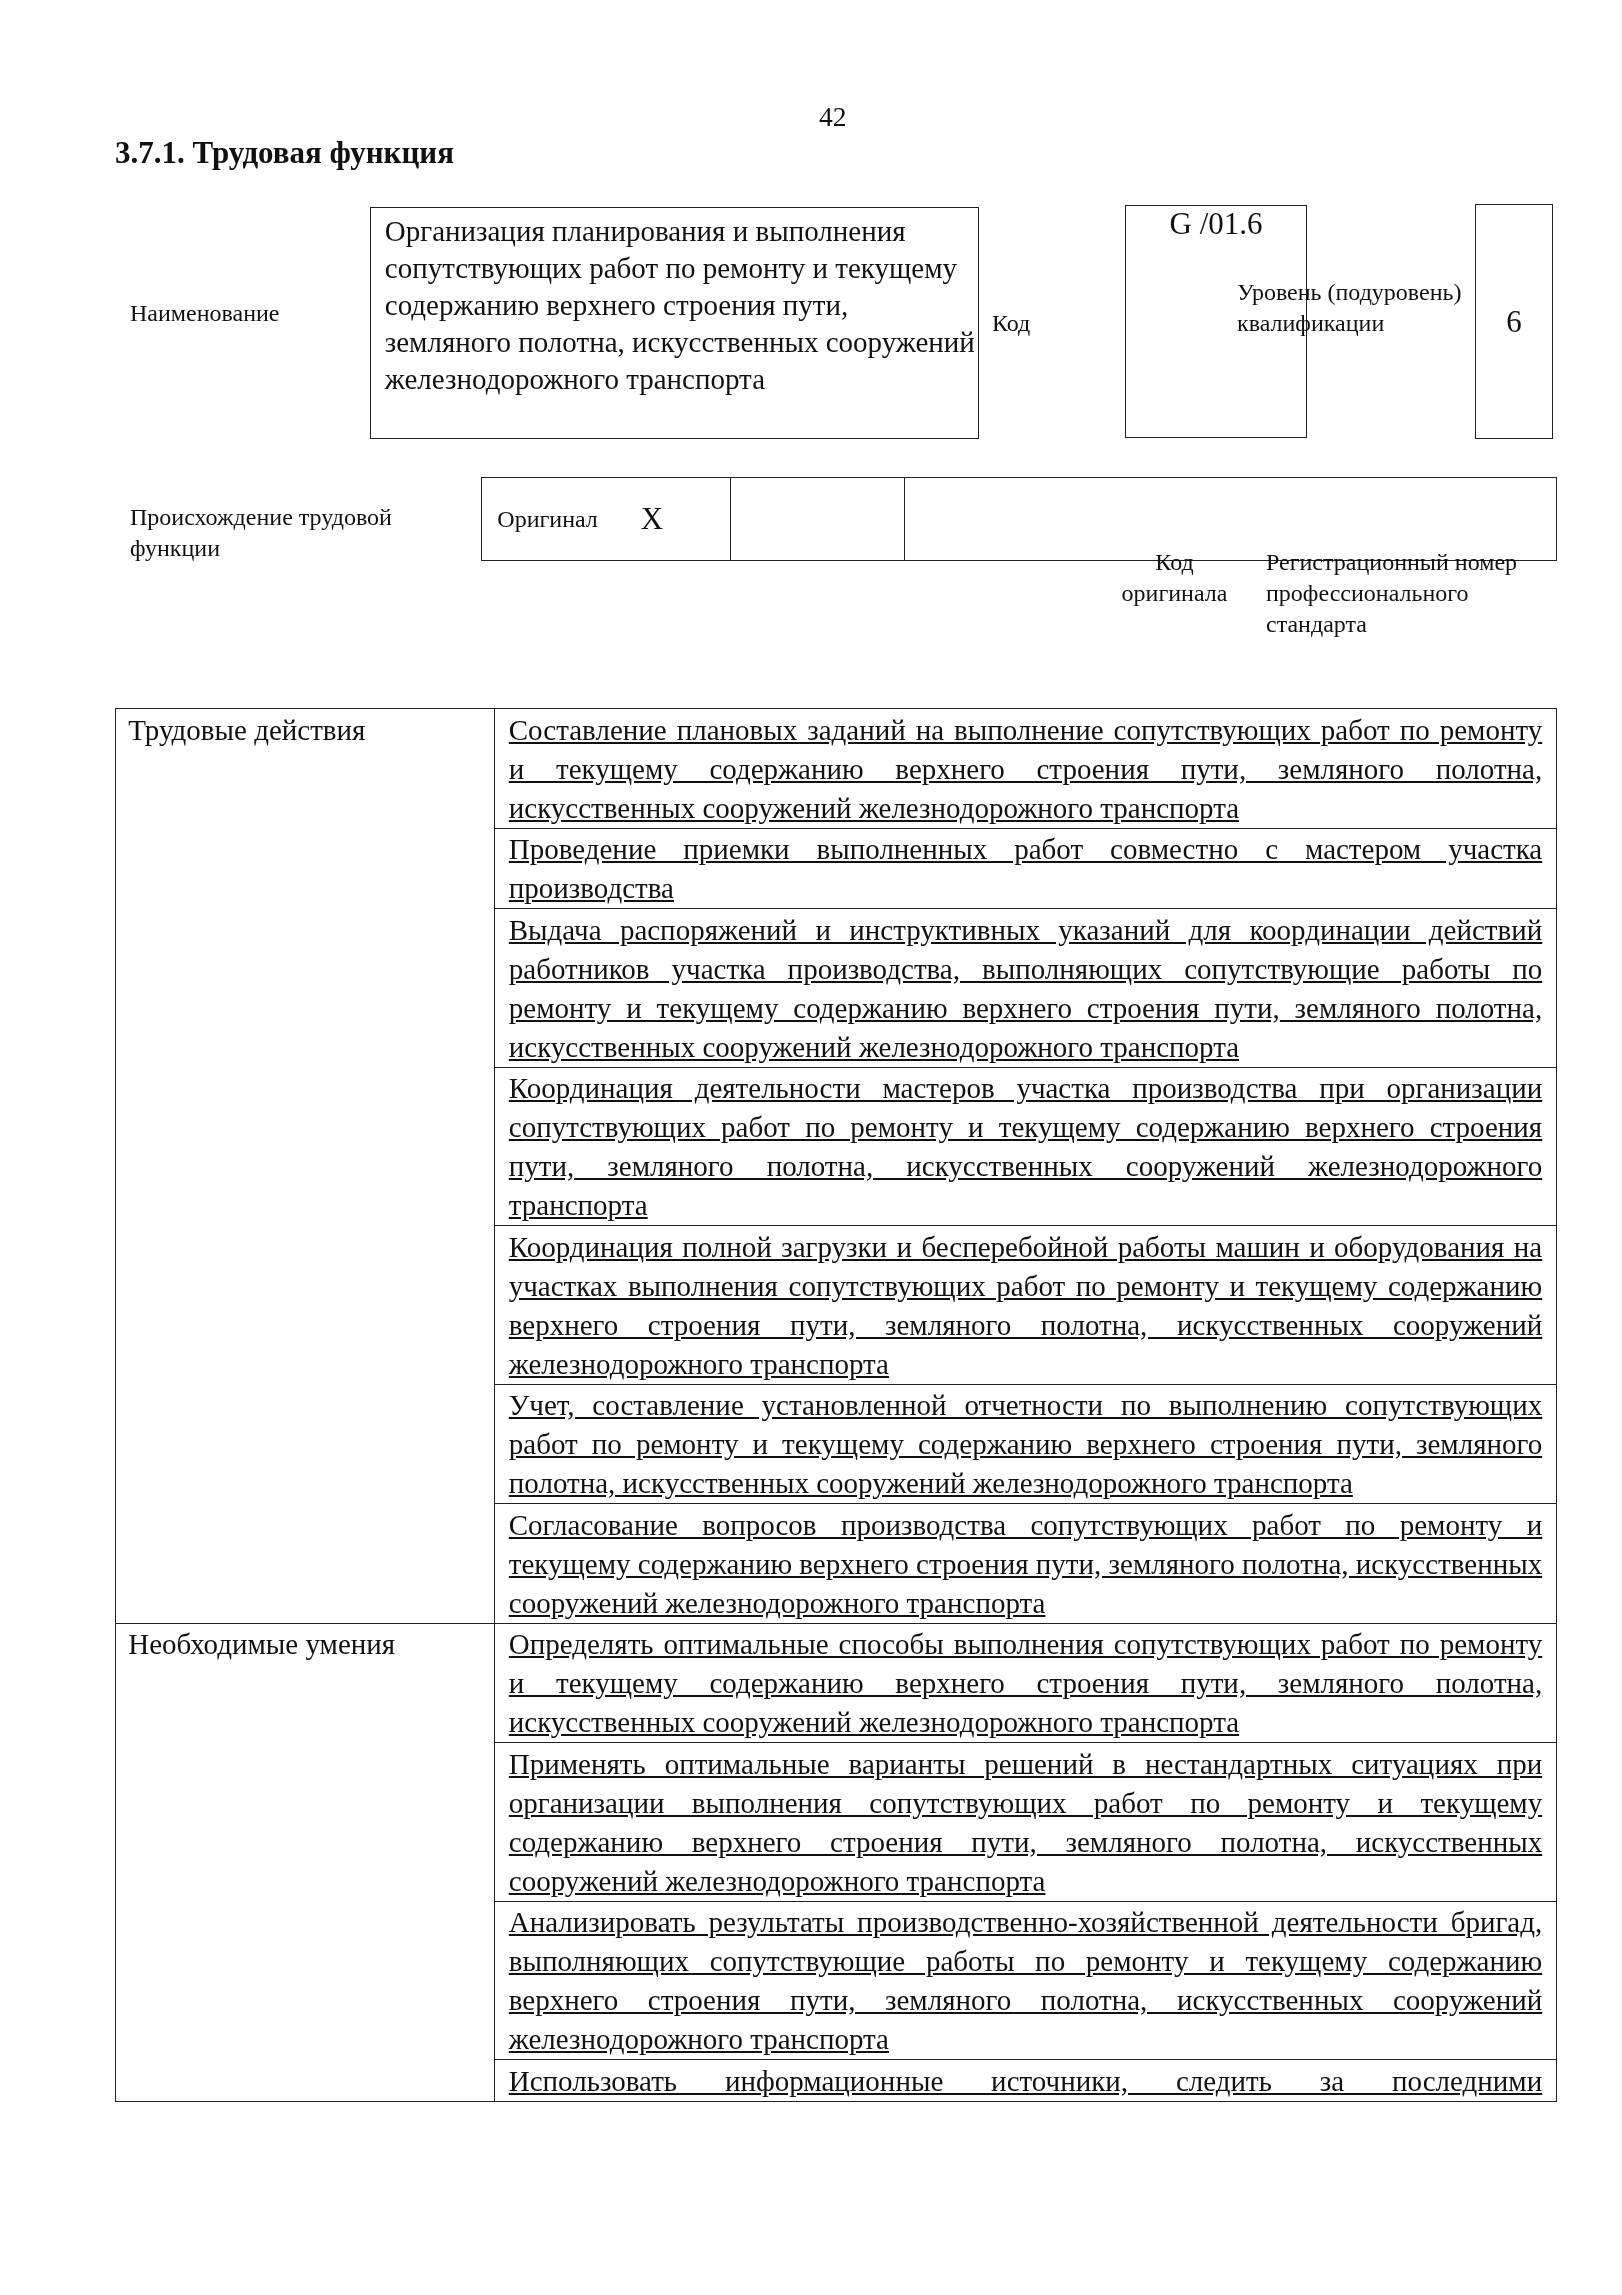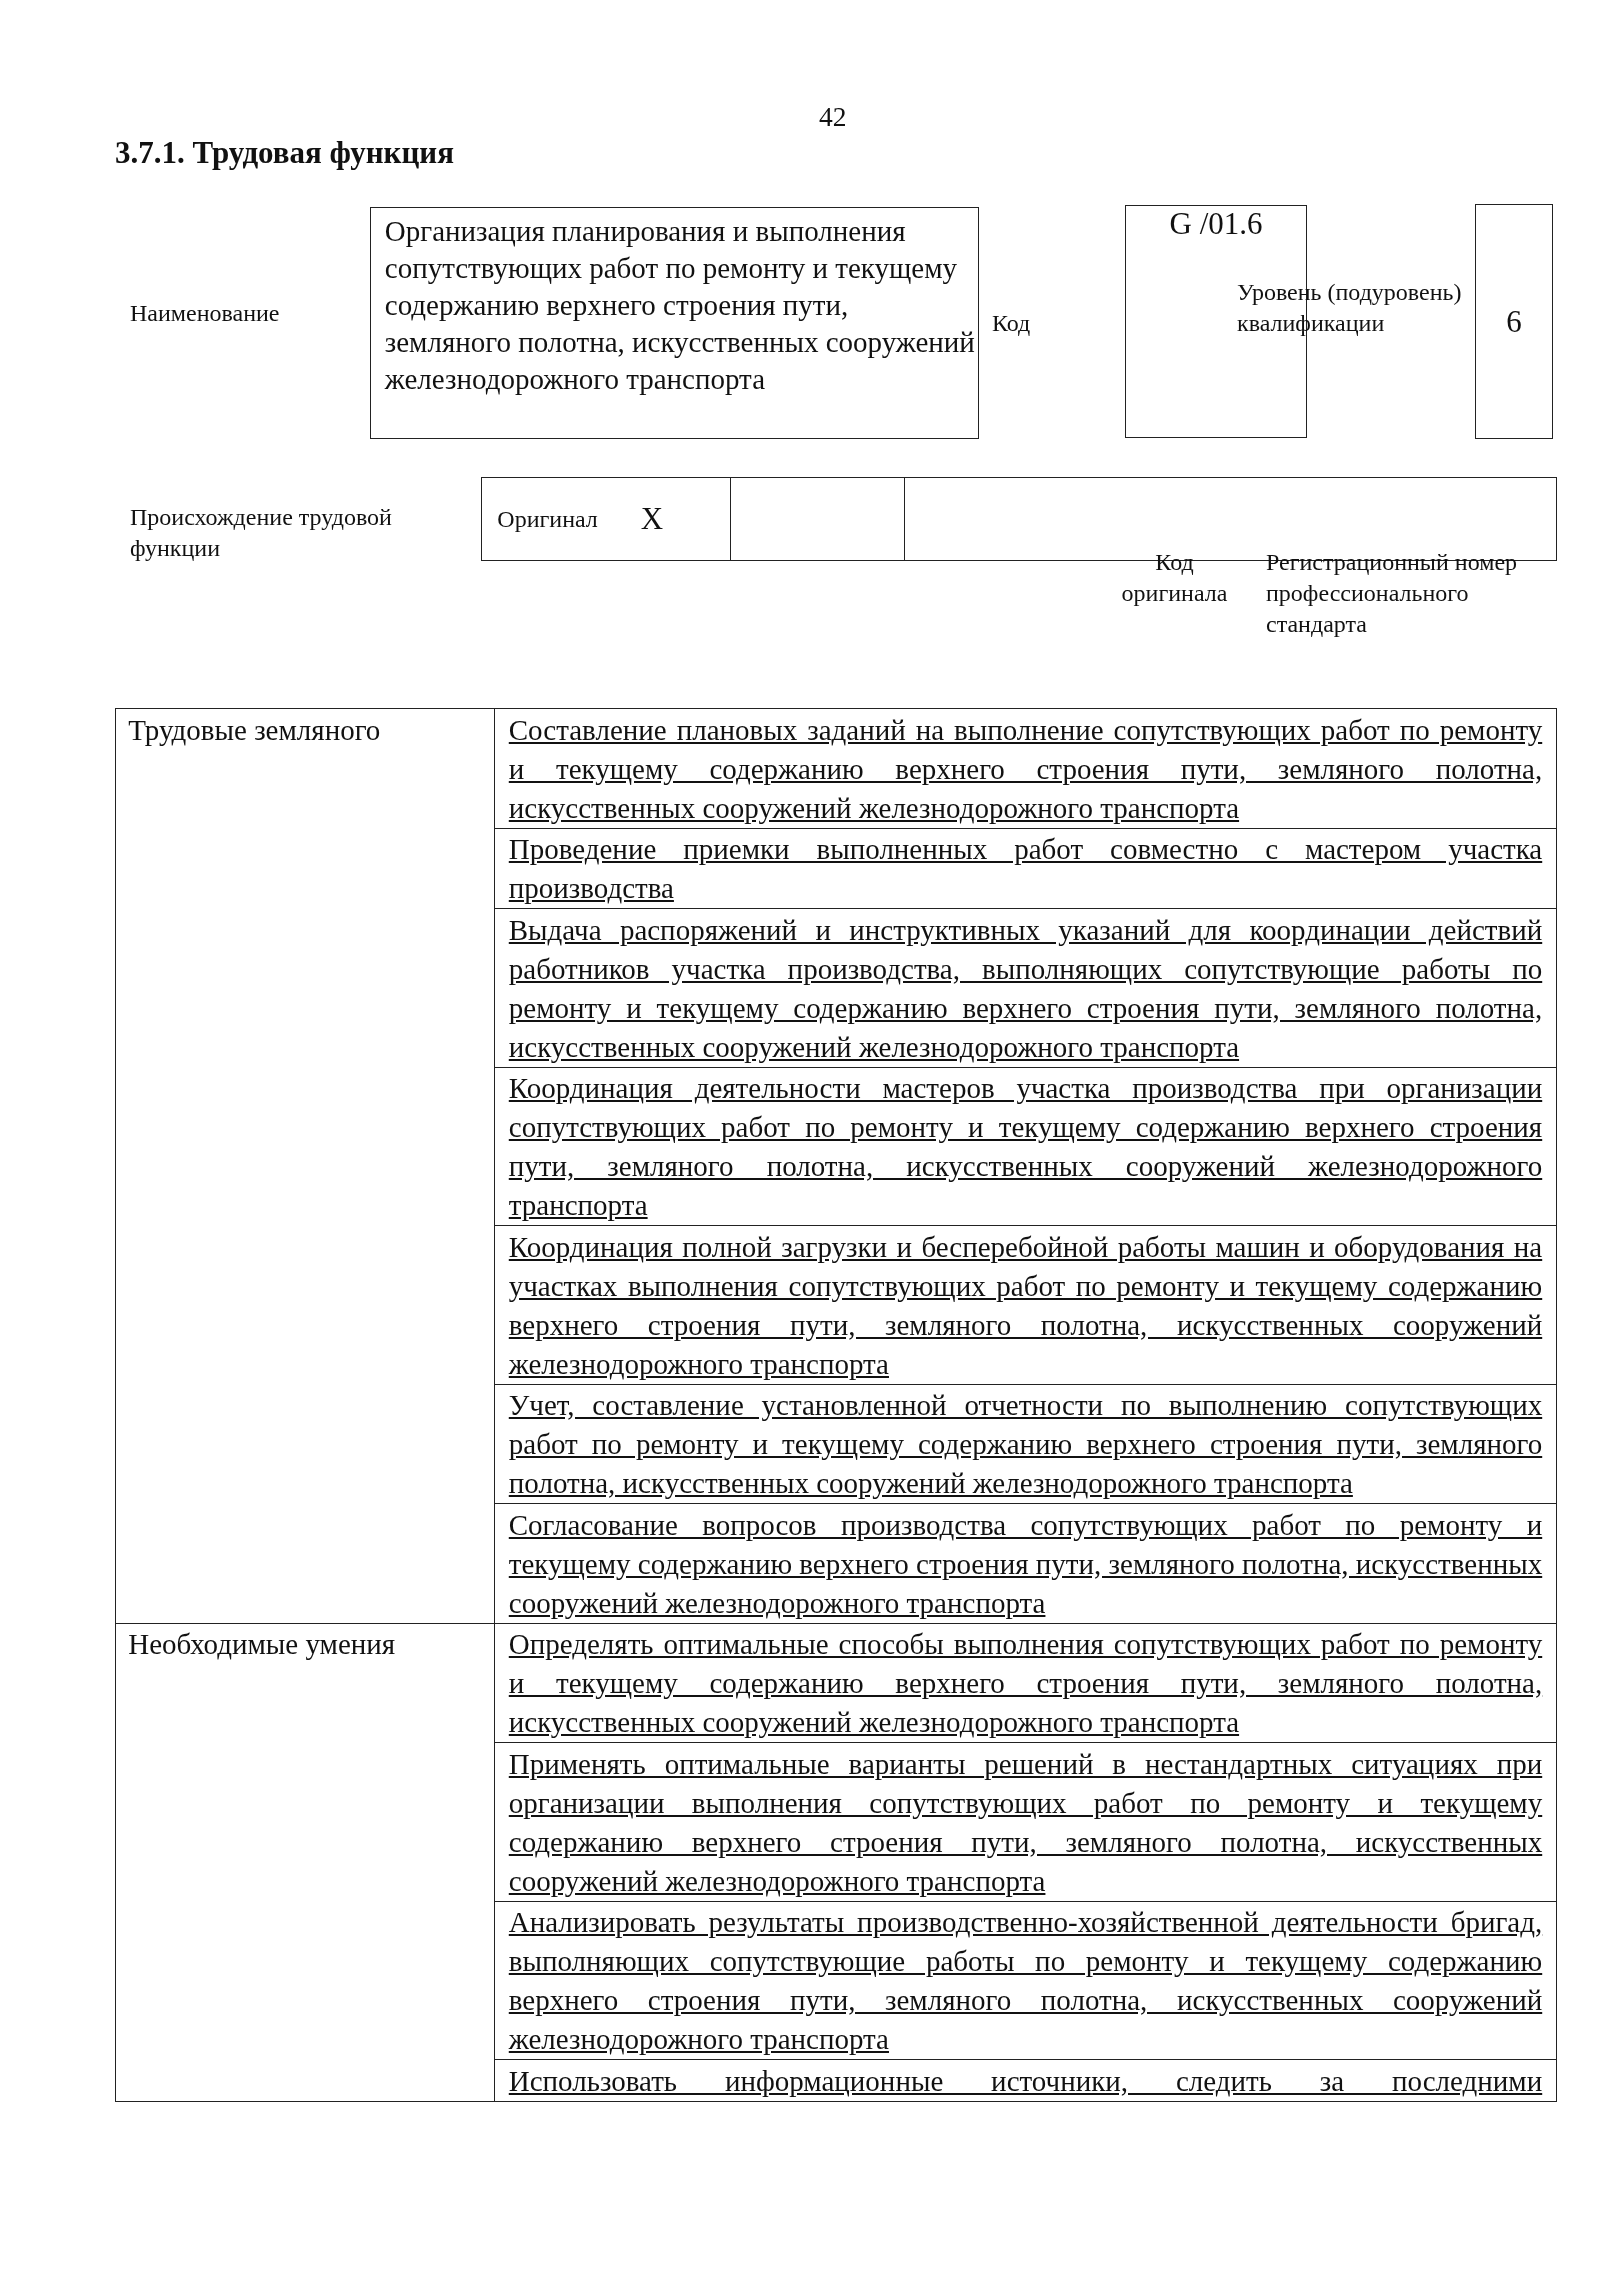--- a/index.html
+++ b/index.html
@@ -61,21 +61,21 @@
   </div>
   <div class="oc3"></div>
   <div class="oc4"></div>
 </div>
 <div class="abs sub-code">Код оригинала</div>
 <div class="abs sub-reg">Регистрационный номер профессионального стандарта</div>
 
 <table class="main">
   <tbody>
     <tr>
-      <td class="hdr" rowspan="7">Трудовые земляного</td>
+      <td class="hdr" rowspan="7">Трудовые действия</td>
       <td class="txt">Составление плановых заданий на выполнение сопутствующих работ по ремонту и текущему содержанию верхнего строения пути, земляного полотна, искусственных сооружений железнодорожного транспорта</td>
     </tr>
     <tr>
         <td class="txt">Проведение приемки выполненных работ совместно с мастером участка производства</td>
       </tr>
     <tr>
         <td class="txt">Выдача распоряжений и инструктивных указаний для координации действий работников участка производства, выполняющих сопутствующие работы по ремонту и текущему содержанию верхнего строения пути, земляного полотна, искусственных сооружений железнодорожного транспорта</td>
       </tr>
     <tr>
         <td class="txt">Координация деятельности мастеров участка производства при организации сопутствующих работ по ремонту и текущему содержанию верхнего строения пути, земляного полотна, искусственных сооружений железнодорожного транспорта</td>

